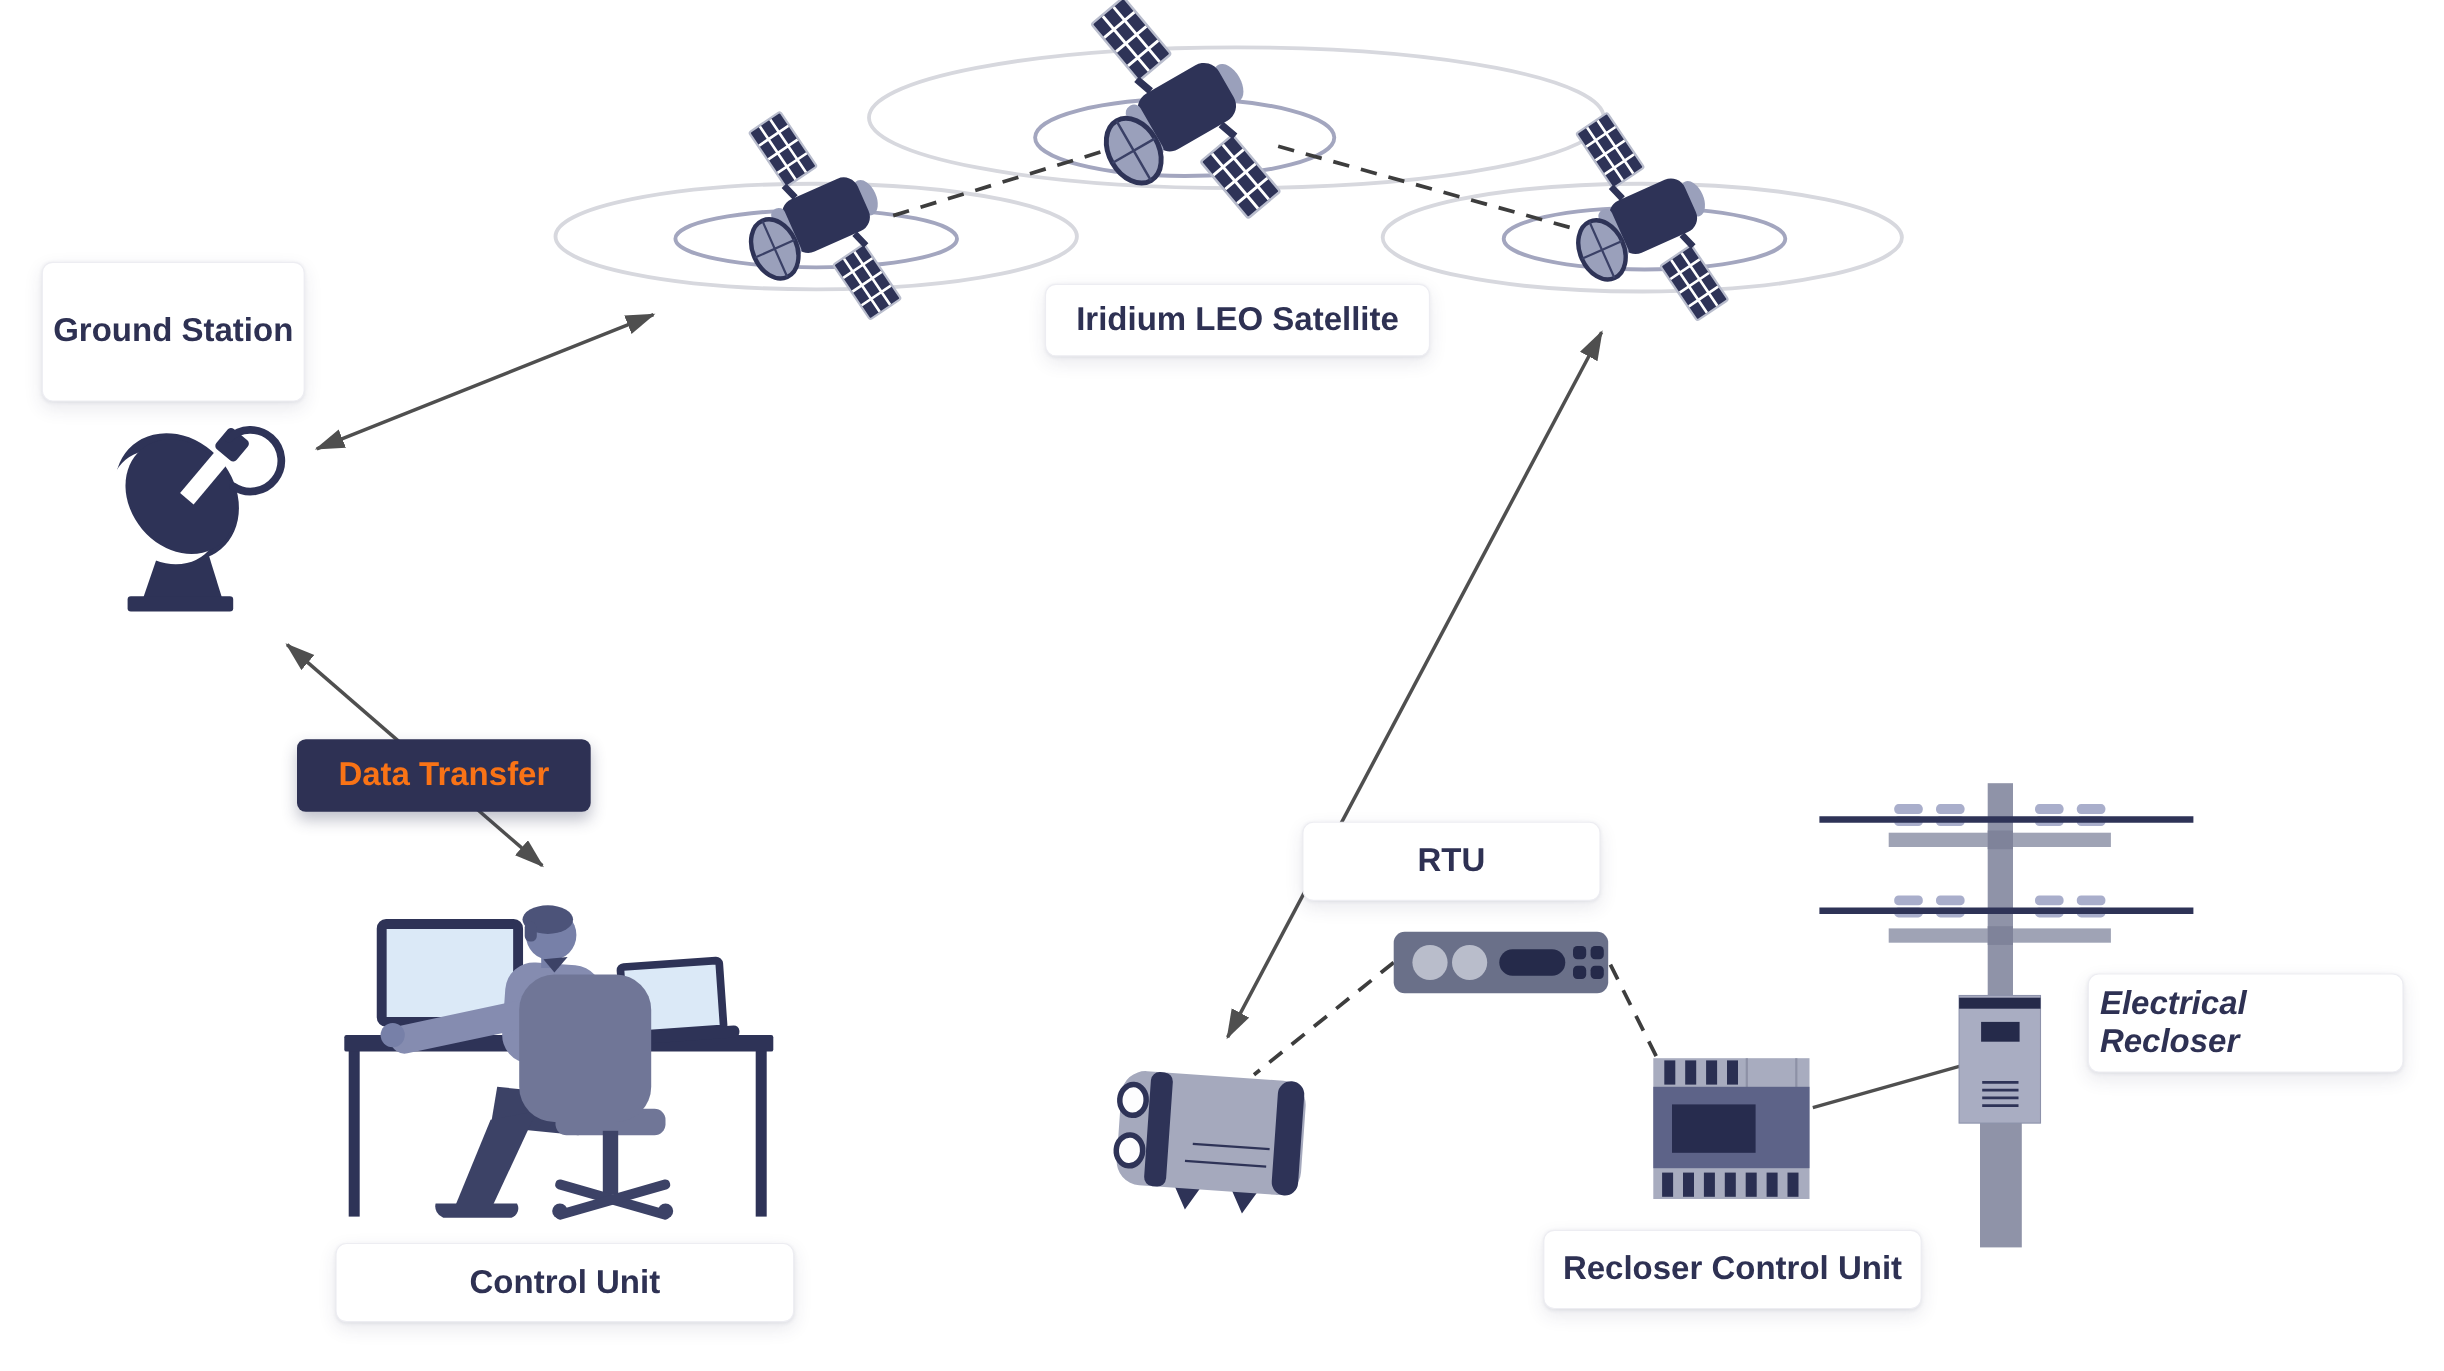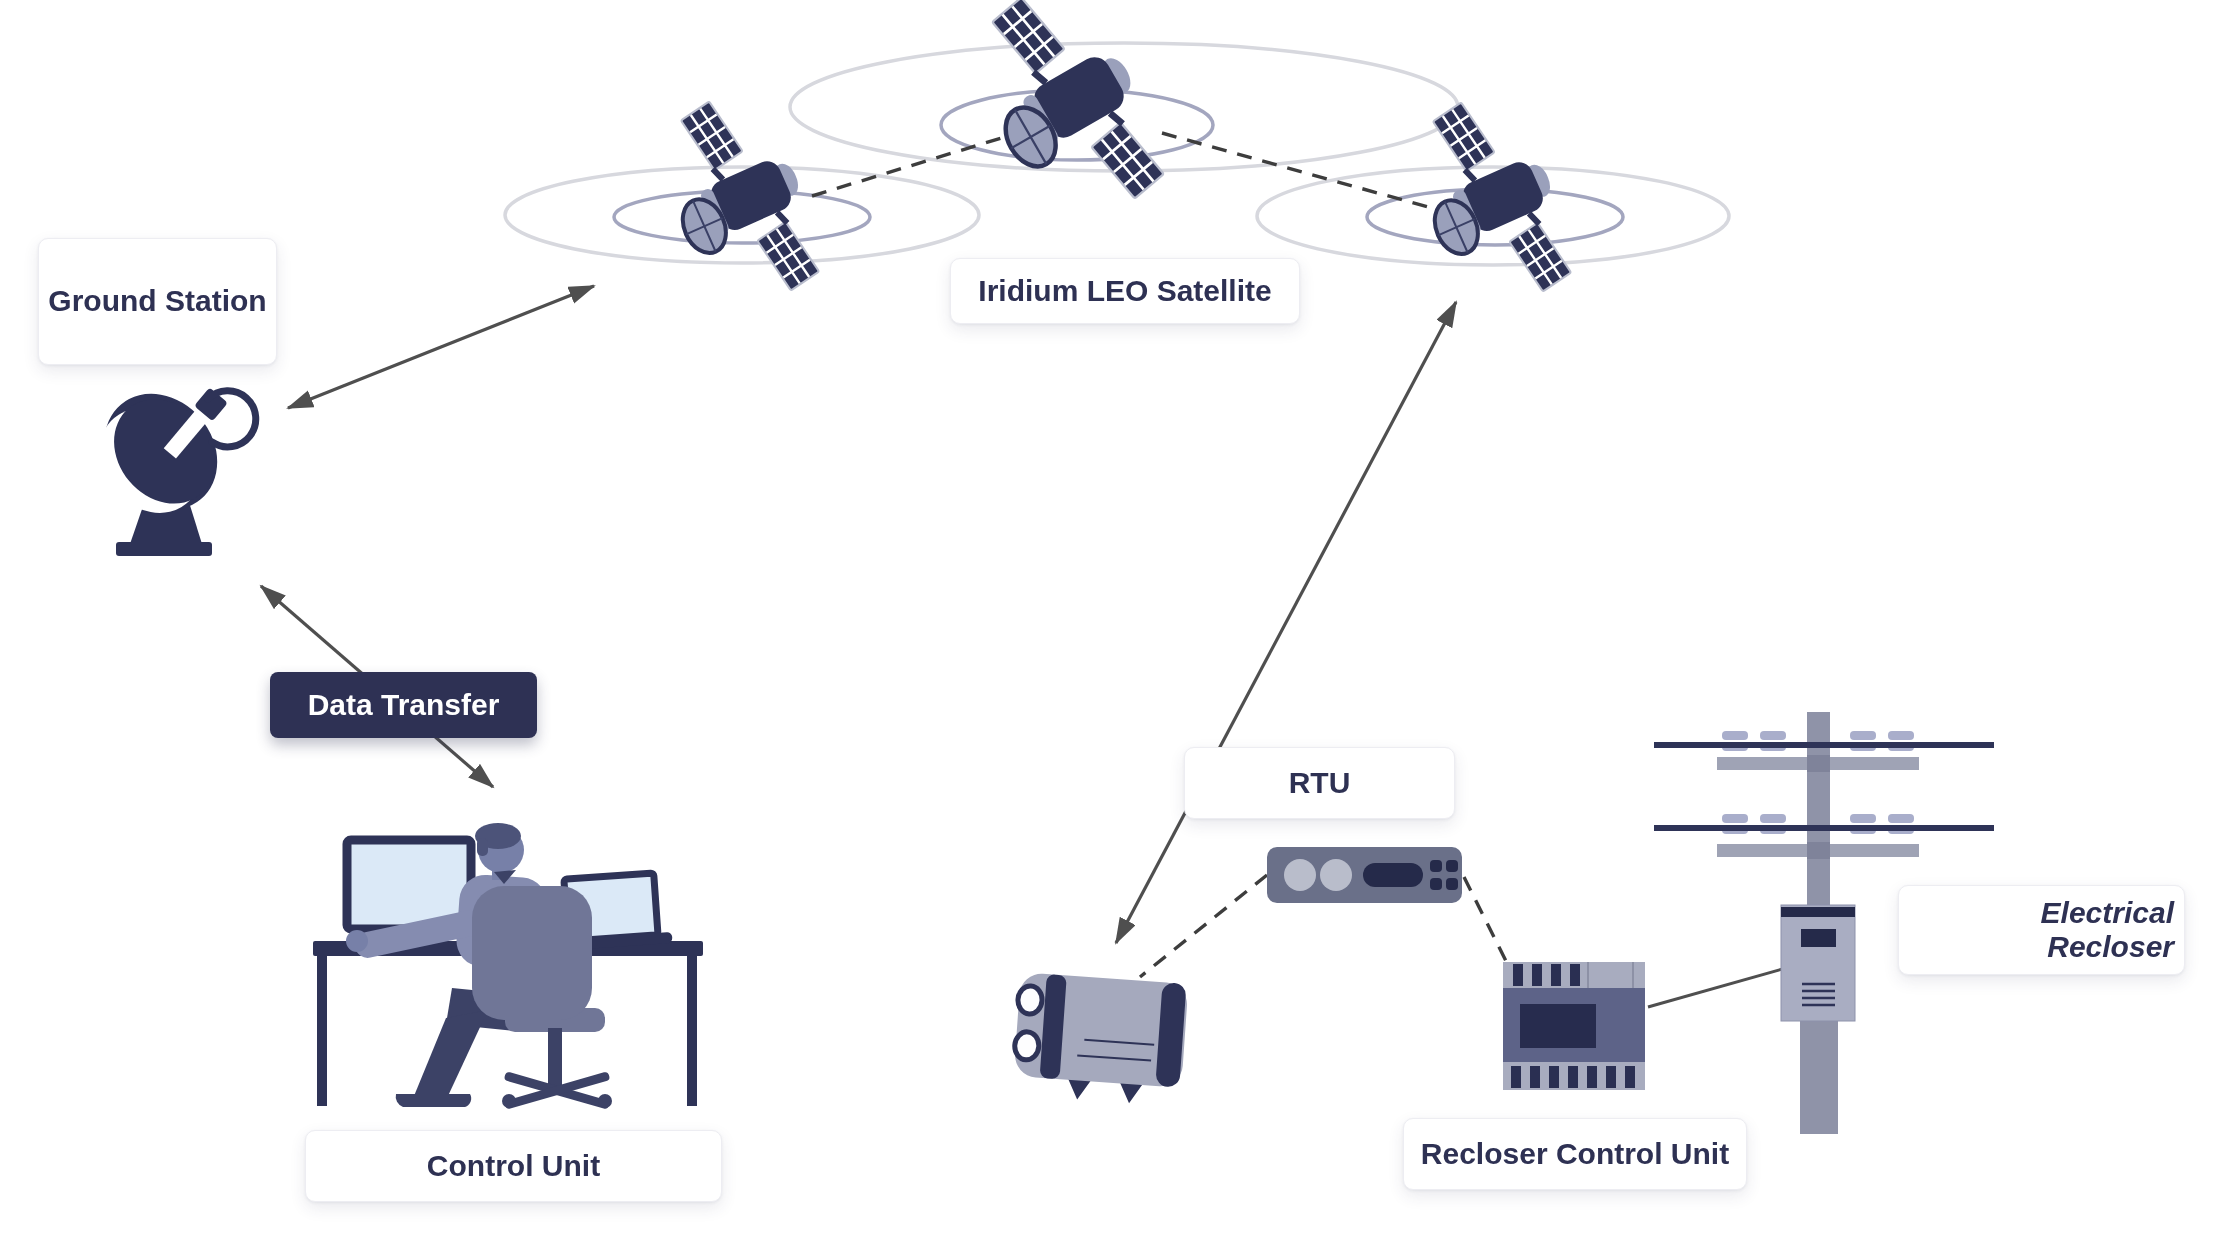--- a/index.html
+++ b/index.html
@@ -5,26 +5,26 @@
   html,body{margin:0;padding:0;background:#ffffff;}
   .stage{
     position:relative;width:2222px;height:1246px;background:#ffffff;
     font-family:"Liberation Sans", sans-serif;overflow:hidden;
   }
   .art{position:absolute;left:0;top:0;}
   .label-box{
     position:absolute;display:flex;align-items:center;justify-content:center;
     background:#ffffff;border:1px solid #ededf2;border-radius:10px;
     box-shadow:0 6px 16px rgba(46,51,87,0.10),0 1px 3px rgba(46,51,87,0.07);
-    color:#2e3153;font-weight:bold;font-size:30px;text-align:right;
+    color:#2e3153;font-weight:bold;font-size:30px;text-align:left;
     line-height:1.15;white-space:nowrap;
   }
   .label-box.wrap{white-space:normal;}
   .label-box.dark{
-    background:#2e3154;color:#ffffff;border:none;
+    background:#2e3154;color:#f97316;border:none;
     box-shadow:0 7px 14px rgba(46,49,84,0.30);border-radius:8px;
   }
 </style>
 </head>
 <body>
 
 <div class="stage">
 
   <svg class="art" width="2222" height="1246" viewBox="0 0 2222 1246">
     <defs>

